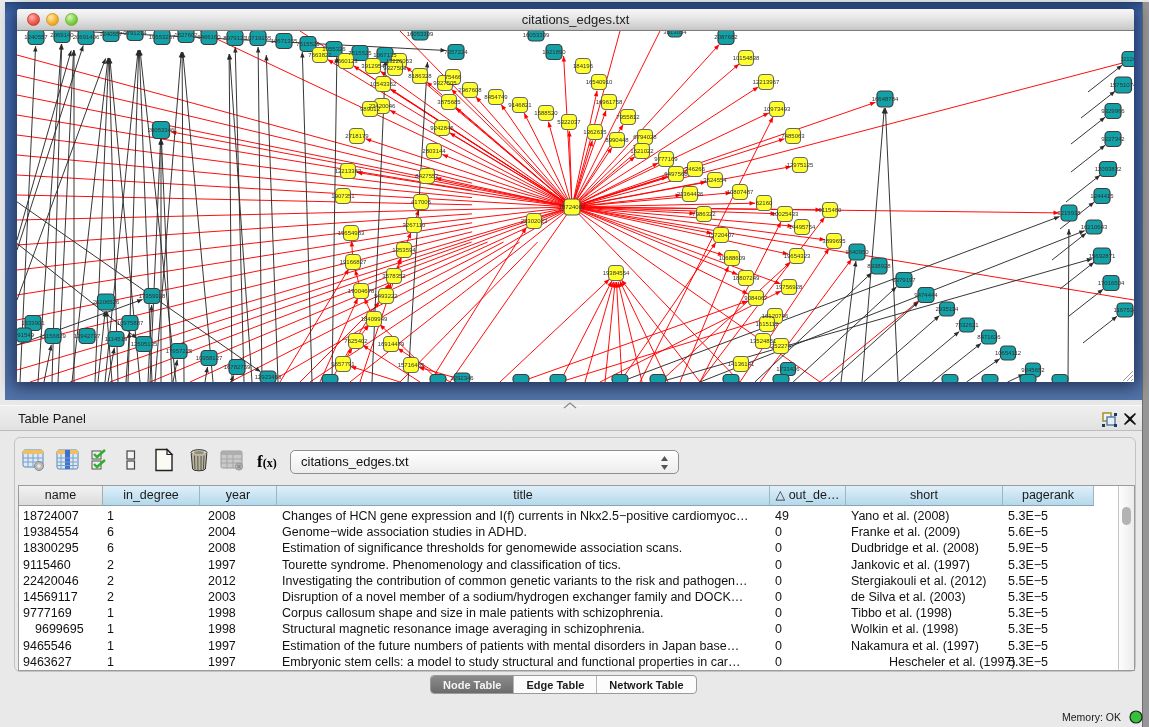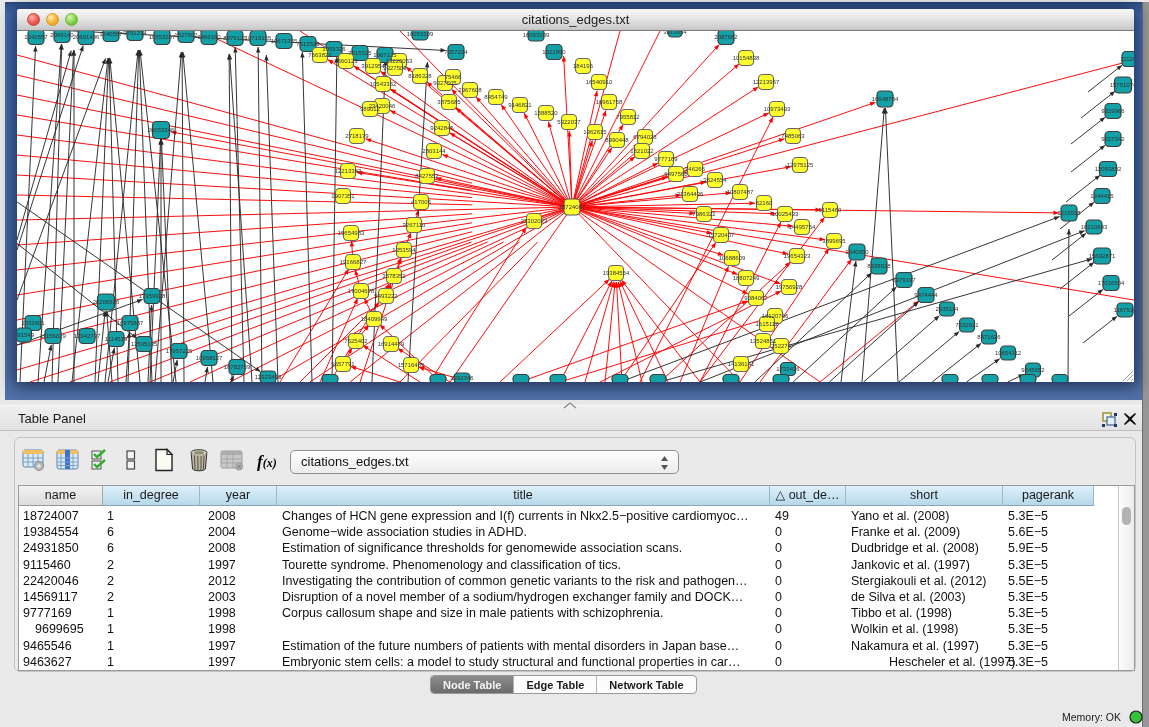--- a/index.html
+++ b/index.html
@@ -758,21 +758,21 @@
           <rect x="1" y="3" width="21" height="4" fill="#adadad"></rect>
           <g stroke="#a5a5a5" stroke-width="1">
             <line x1="1" y1="11" x2="22" y2="11"></line>
             <line x1="1" y1="15" x2="22" y2="15"></line>
             <line x1="7" y1="7" x2="7" y2="20"></line>
             <line x1="13" y1="7" x2="13" y2="20"></line>
           </g>
           <circle cx="19" cy="18.5" r="3.6" fill="#b4b4b4" stroke="#9a9a9a"></circle>
           <path d="M17.4 17 l3.2 3.2 M20.6 17 l-3.2 3.2" stroke="#8b8b8b" stroke-width="1.3"></path>
         </svg></span>
-    <span style="margin:16px 8px;font-size:17px;font-style:italic;font-weight:bold;font-family:'Liberation Serif',serif">f<span style="font-size:12px">(x)</span></span>
+    <span style="margin:16px 8px;font-size:17px;font-weight:bold;font-family:'Liberation Serif',serif">f<span style="font-size:12px">(x)</span></span>
   </div>
   <div class="combo">citations_edges.txt
      <svg width="9" height="14" viewBox="0 0 9 14" style="position:absolute;right:9px;top:5px">
         <path d="M4.5 0 L8 5 H1 Z" fill="#555"></path>
         <path d="M4.5 14 L8 9 H1 Z" fill="#555"></path>
       </svg>
   </div>
   <div class="tablewrap">
     <div class="th gray" style="left:0px;width:84px">name</div>
       <div class="th" style="left:84px;width:97px">in_degree</div>
@@ -794,21 +794,21 @@
         <div class="tr" style="top:16.2px">
           <div class="td" style="left:0px;width:80px;padding-left:4px">19384554</div>
           <div class="td" style="left:84px;width:93px;padding-left:4px">6</div>
           <div class="td" style="left:181px;width:69px;padding-left:8px">2004</div>
           <div class="td" style="left:258px;width:488px;padding-left:5px">Genome−wide association studies in ADHD.</div>
           <div class="td" style="left:751px;width:71px;padding-left:5px">0</div>
           <div class="td" style="left:827px;width:152px;padding-left:5px">Franke et al. (2009)</div>
           <div class="td" style="left:984px;width:86px;padding-left:5px">5.6E−5</div>
         </div>      
         <div class="tr" style="top:32.4px">
-          <div class="td" style="left:0px;width:80px;padding-left:4px">24931850</div>
+          <div class="td" style="left:0px;width:80px;padding-left:4px">18300295</div>
           <div class="td" style="left:84px;width:93px;padding-left:4px">6</div>
           <div class="td" style="left:181px;width:69px;padding-left:8px">2008</div>
           <div class="td" style="left:258px;width:488px;padding-left:5px">Estimation of significance thresholds for genomewide association scans.</div>
           <div class="td" style="left:751px;width:71px;padding-left:5px">0</div>
           <div class="td" style="left:827px;width:152px;padding-left:5px">Dudbridge et al. (2008)</div>
           <div class="td" style="left:984px;width:86px;padding-left:5px">5.9E−5</div>
         </div>      
         <div class="tr" style="top:48.6px">
           <div class="td" style="left:0px;width:80px;padding-left:4px">9115460</div>
           <div class="td" style="left:84px;width:93px;padding-left:4px">2</div>
@@ -842,20 +842,21 @@
           <div class="td" style="left:181px;width:69px;padding-left:8px">1998</div>
           <div class="td" style="left:258px;width:488px;padding-left:5px">Corpus callosum shape and size in male patients with schizophrenia.</div>
           <div class="td" style="left:751px;width:71px;padding-left:5px">0</div>
           <div class="td" style="left:827px;width:152px;padding-left:5px">Tibbo et al. (1998)</div>
           <div class="td" style="left:984px;width:86px;padding-left:5px">5.3E−5</div>
         </div>      
         <div class="tr" style="top:113.4px">
           <div class="td" style="left:0px;width:80px;padding-left:16px">9699695</div>
           <div class="td" style="left:84px;width:93px;padding-left:4px">1</div>
           <div class="td" style="left:181px;width:69px;padding-left:8px">1998</div>
+          <div class="td" style="left:258px;width:488px;padding-left:5px">Structural magnetic resonance image averaging in schizophrenia.</div>
           <div class="td" style="left:751px;width:71px;padding-left:5px">0</div>
           <div class="td" style="left:827px;width:152px;padding-left:5px">Wolkin et al. (1998)</div>
           <div class="td" style="left:984px;width:86px;padding-left:5px">5.3E−5</div>
         </div>      
         <div class="tr" style="top:129.6px">
           <div class="td" style="left:0px;width:80px;padding-left:4px">9465546</div>
           <div class="td" style="left:84px;width:93px;padding-left:4px">1</div>
           <div class="td" style="left:181px;width:69px;padding-left:8px">1997</div>
           <div class="td" style="left:258px;width:488px;padding-left:5px">Estimation of the future numbers of patients with mental disorders in Japan base…</div>
           <div class="td" style="left:751px;width:71px;padding-left:5px">0</div>

